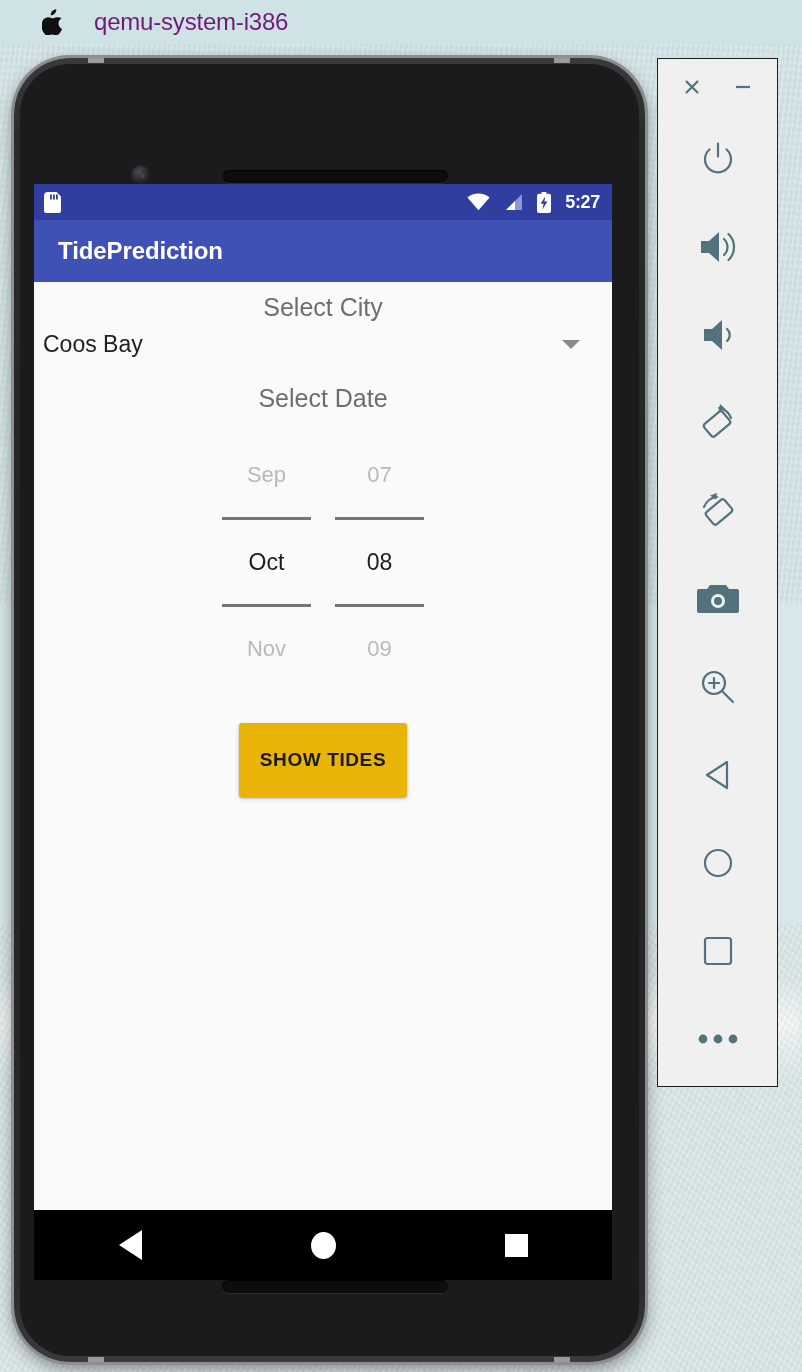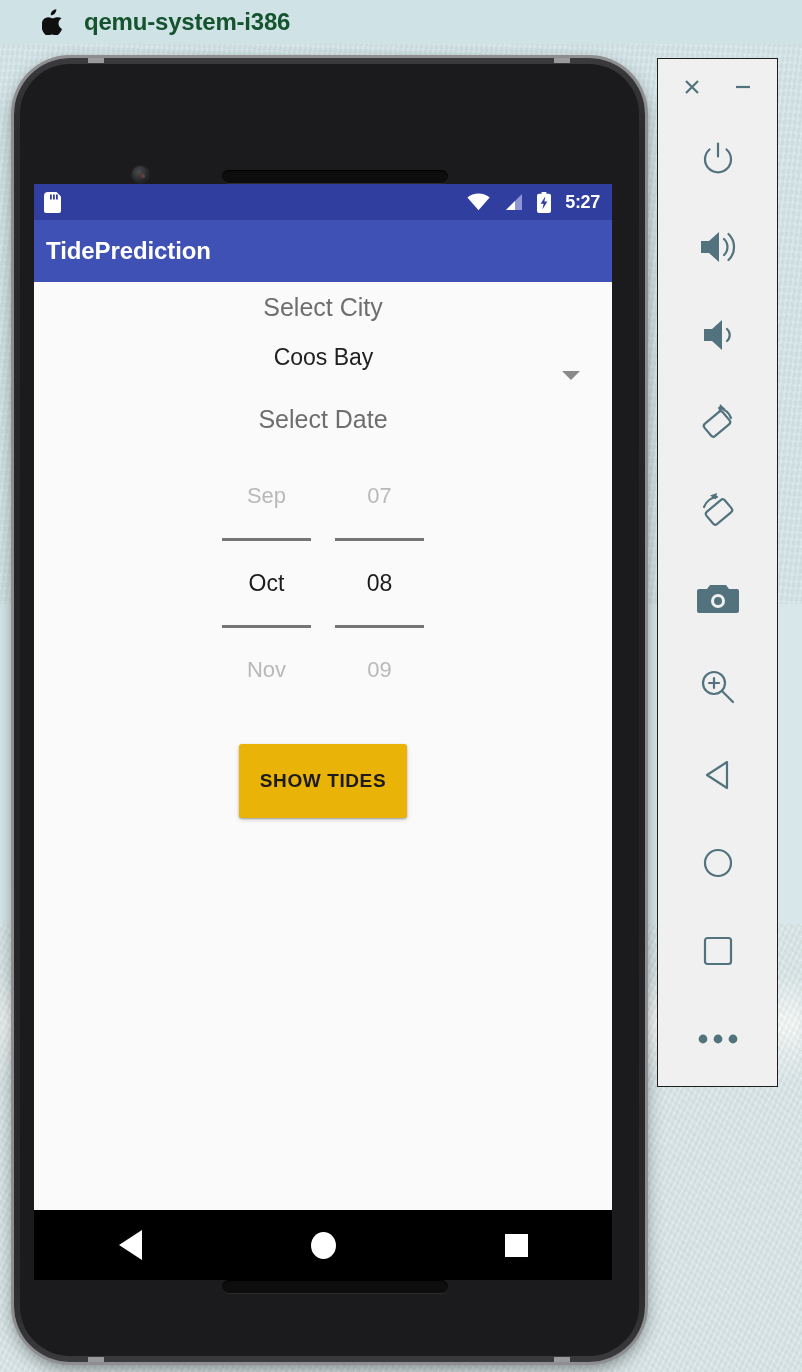--- a/index.html
+++ b/index.html
@@ -27,24 +27,24 @@
     display: flex;
     align-items: center;
     z-index: 60;
   }
   #menubar .apple {
     margin-left: 42px;
     width: 22px; height: 26px;
     display: block;
   }
   #menubar .app-title {
-    margin-left: 20px;
+    margin-left: 30px;
     font-size: 24px;
-    font-weight: bold;
-    color: #14532d;
+    font-weight: normal;
+    color: #701a75;
     letter-spacing: -0.2px;
   }
 
   
   #desktop {
     position: absolute;
     left: 0; top: 44px;
     width: 802px; height: 1328px;
     overflow: hidden;
     background:
@@ -181,21 +181,21 @@
     letter-spacing: -0.3px;
   }
 
   
   #appbar {
     position: relative;
     width: 578px; height: 62px;
     background: #3f51b5;
     display: flex;
     align-items: center;
-    padding-left: 12px;
+    padding-left: 24px;
   }
   #appbar .title {
     color: #ffffff;
     font-size: 24px;
     font-weight: bold;
     letter-spacing: -0.1px;
   }
 
   
   #content {
@@ -210,26 +210,25 @@
     font-size: 25px;
     color: #6e6e6e;
     line-height: 1;
   }
   #label-city { padding-top: 13px; }
   #label-date { padding-top: 21px; }
 
   
   #city-spinner {
     position: relative;
-    margin-top: 24px;
+    margin-top: 3px;
     height: 42px;
     display: flex;
     align-items: center;
     padding: 0 8px 0 9px;
-    flex-direction: column;
   }
   #city-spinner .value {
     font-size: 23px;
     color: #212121;
   }
   #city-spinner .caret {
     margin-left: auto;
     margin-right: 24px;
     width: 0; height: 0;
     border-left: 9px solid transparent;

